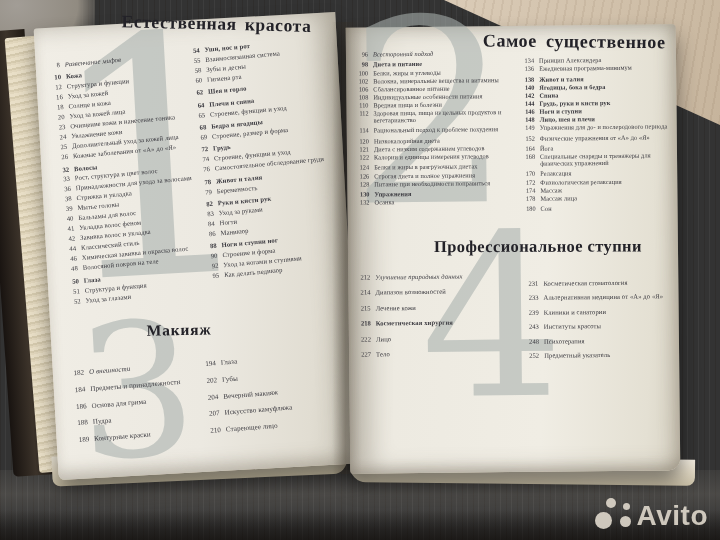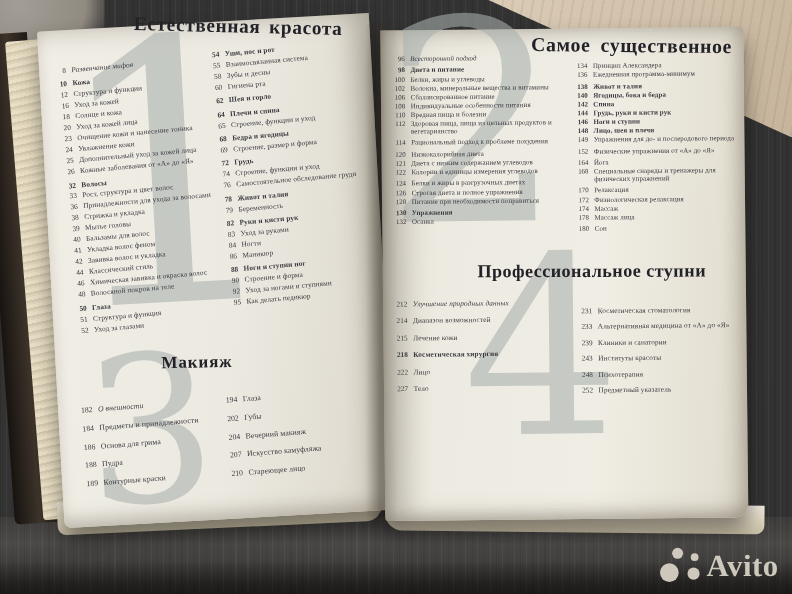--- a/index.html
+++ b/index.html
@@ -84,21 +84,21 @@
   .treatA .toc-row{margin-bottom:8px;}
   .treatB .toc-row{margin-bottom:7px;}
 
   .watermark{position:absolute;right:12px;bottom:10px;display:flex;align-items:flex-end;gap:6px;opacity:.92;}
   .avito-dots{position:relative;width:36px;height:32px;}
   .avito-dots i{position:absolute;border-radius:50%;background:#dcd5c9;display:block;}
   .d-big{left:0;bottom:1px;width:17px;height:17px;}
   .d-top{left:11px;top:0;width:10px;height:10px;}
   .d-small{right:1px;top:5px;width:7px;height:7px;}
   .d-mid{right:0;bottom:3px;width:11px;height:11px;}
-  .avito-text{font-family:Liberation Serif, serif;font-weight:700;font-size:28px;
+  .avito-text{font-family:Liberation Sans, sans-serif;font-weight:700;font-size:28px;
     color:#dcd5c9;line-height:1;letter-spacing:.5px;}
 </style>
 </head>
 <body>
 
 <div class="scene">
   <div class="grain"></div>
   <div class="bg-topleft"></div>
   <div class="bg-topright">
       <div class="g2"></div>

